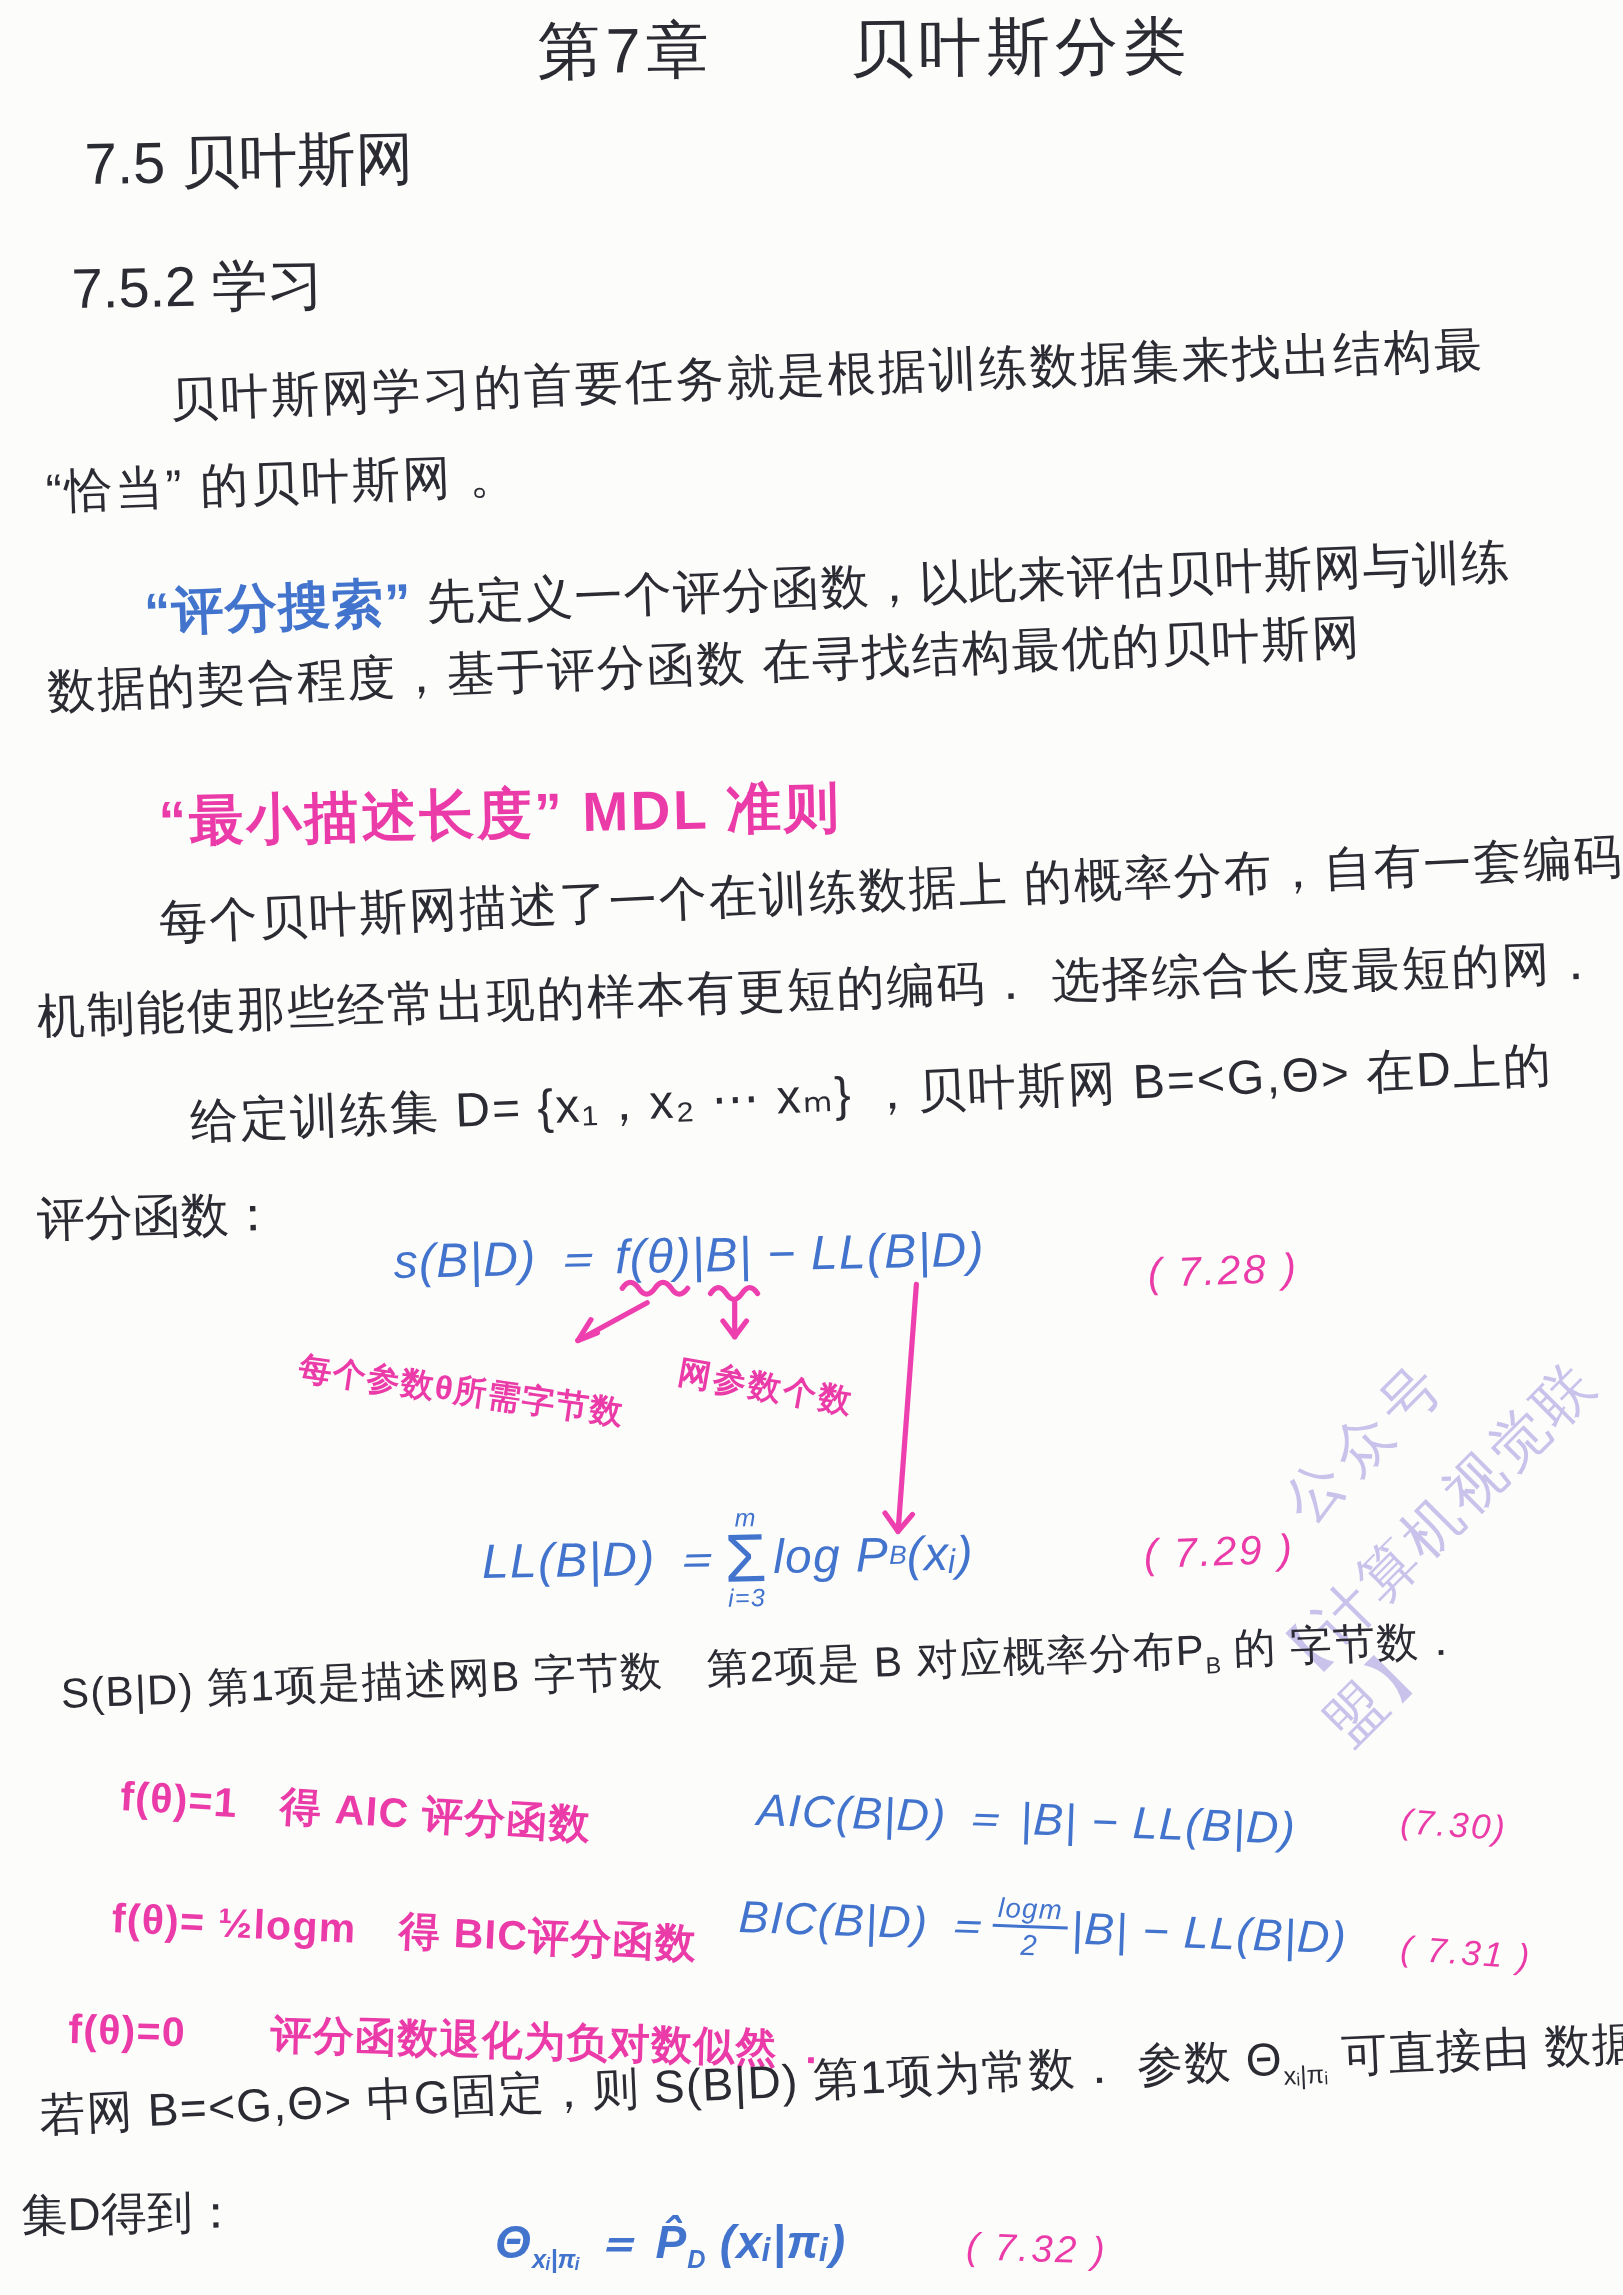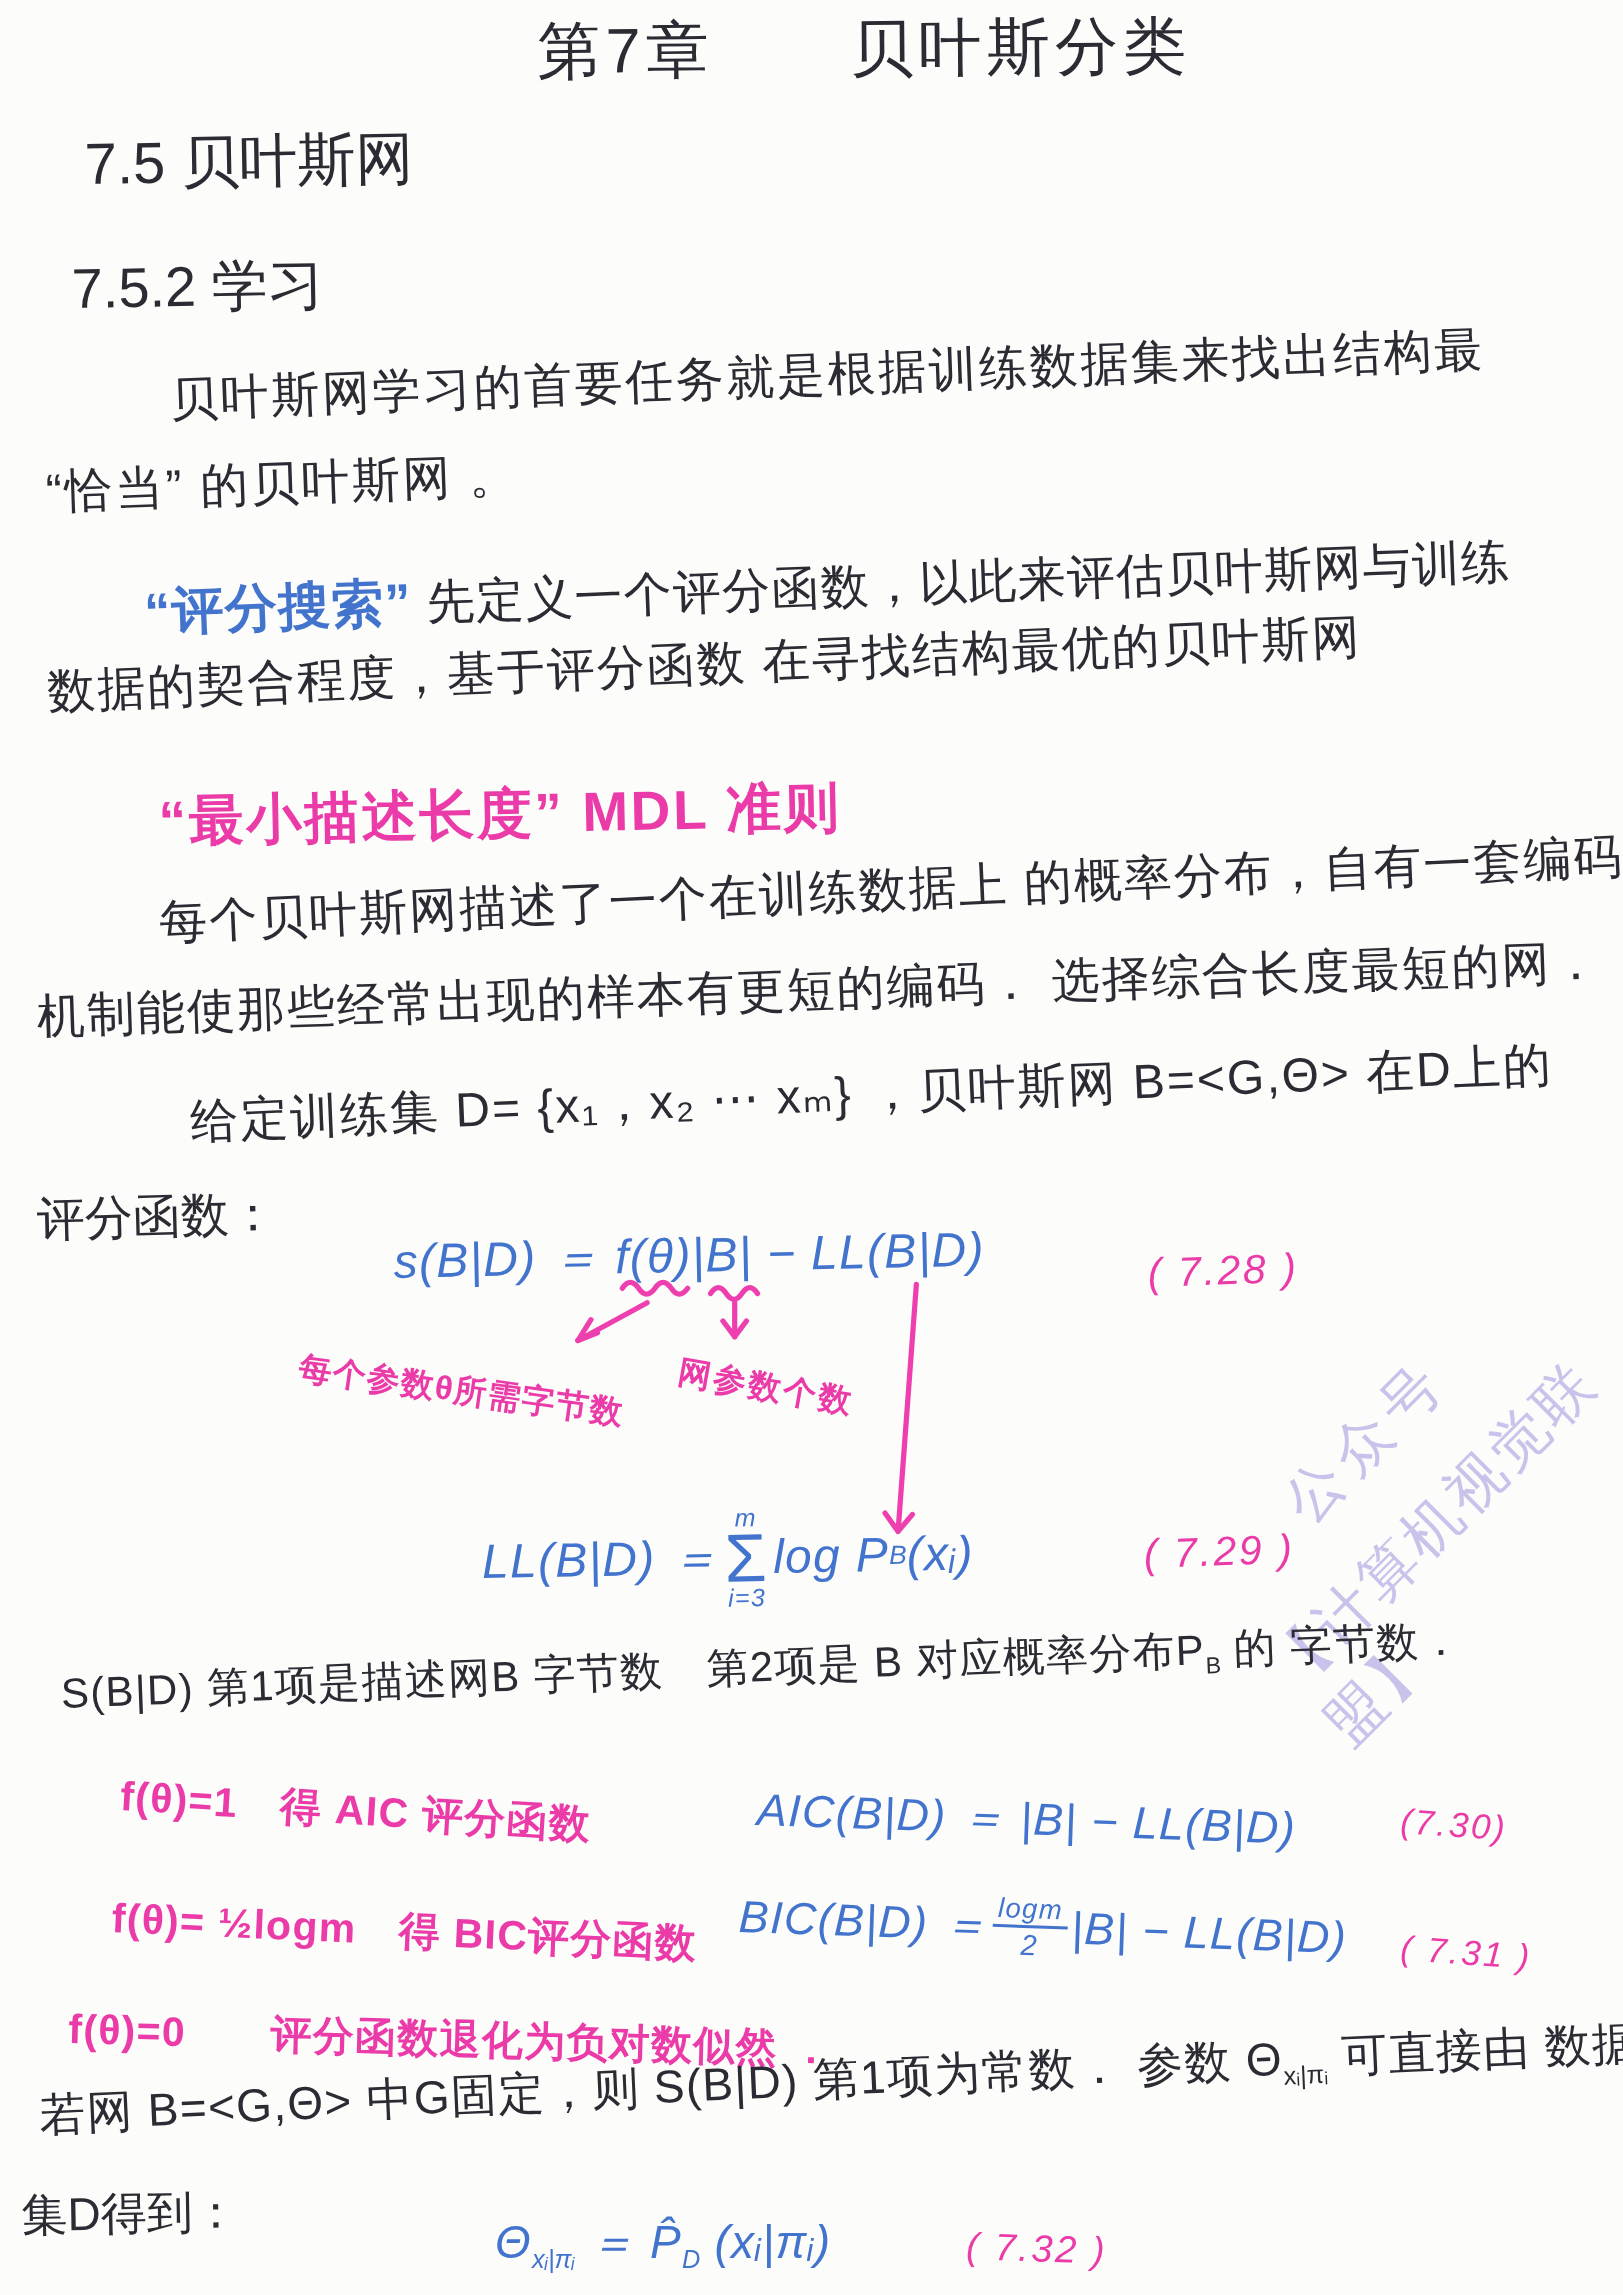--- a/index.html
+++ b/index.html
@@ -113,19 +113,19 @@
   </div>
   <div class="t pink eqnum" style="left:1402px;top:1926px;font-size:35px;transform:rotate(4deg);">( 7.31 )</div>
 
   <div class="t pink" style="left:69px;top:2004px;font-size:41px;font-weight:bold;letter-spacing:1.3px;transform:rotate(1.5deg);">f(θ)=0　　评分函数退化为负对数似然 ．</div>
 
   <div class="t ink" style="left:38px;top:2087px;font-size:46px;letter-spacing:1.3px;transform:rotate(-2.6deg);">
     <span>若网 B=&lt;G,Θ&gt; 中G固定，则 S(B|D) 第1项为常数． 参数 Θ</span><sub>xᵢ|πᵢ</sub><span> 可直接由 数据</span>
   </div>
   <div class="t ink" style="left:21px;top:2187px;font-size:46px;transform:rotate(-1deg);">集D得到：</div>
 
-  <div class="t blue formula" style="left:495px;top:2214px;font-size:46px;">
+  <div class="t blue formula" style="left:495px;top:2214px;font-size:46px;font-weight:bold;">
     <span>Θ</span><sub>xᵢ|πᵢ</sub><span> ＝ </span><span>P̂</span><sub>D</sub><span> (xᵢ|πᵢ)</span>
   </div>
   <div class="t pink eqnum" style="left:967px;top:2223px;font-size:38px;transform:rotate(2deg);">( 7.32 )</div>
 
 </div>
 
 
 </body></html>

